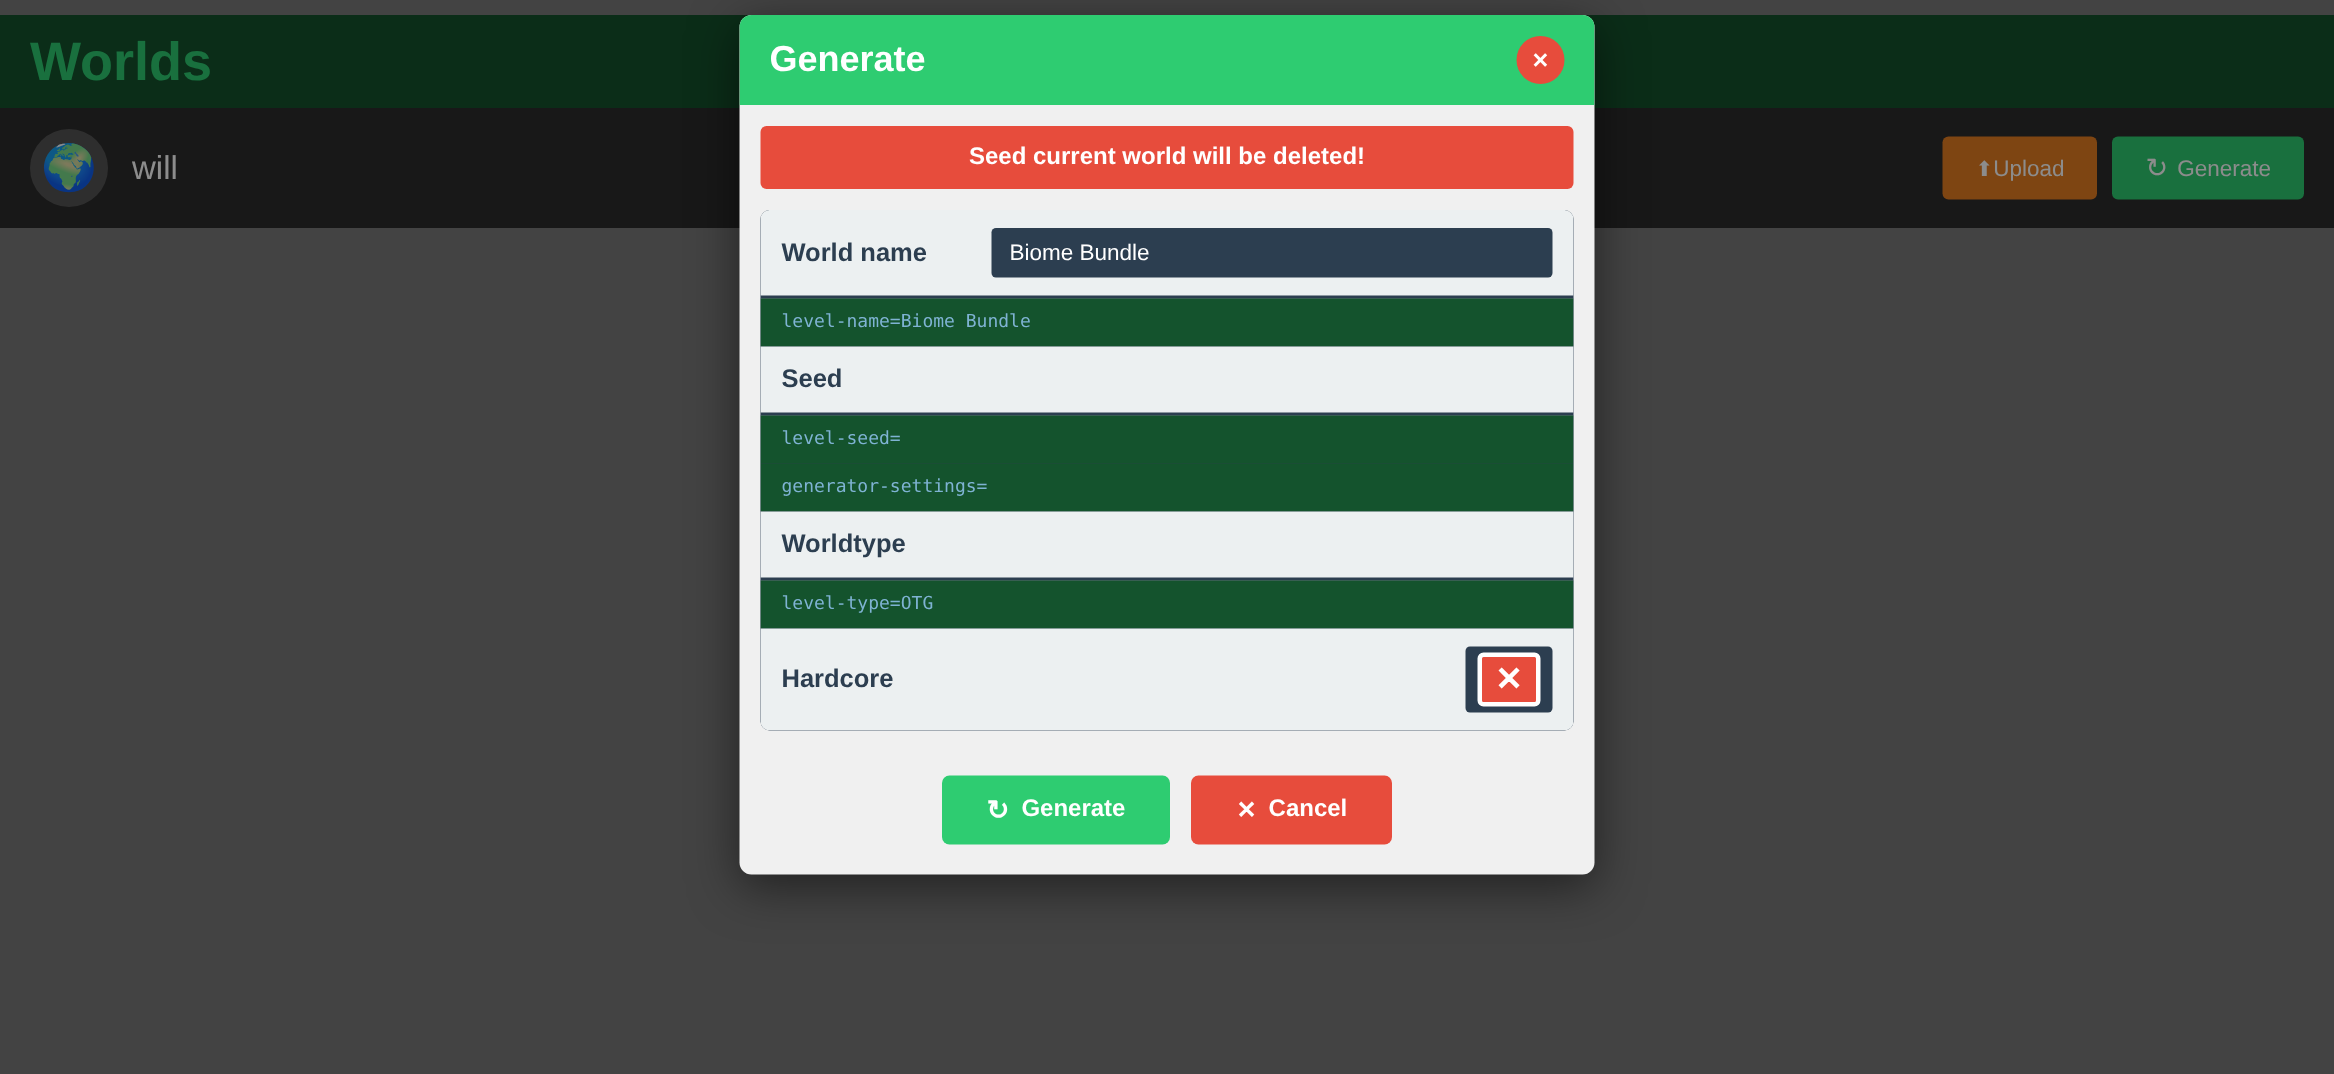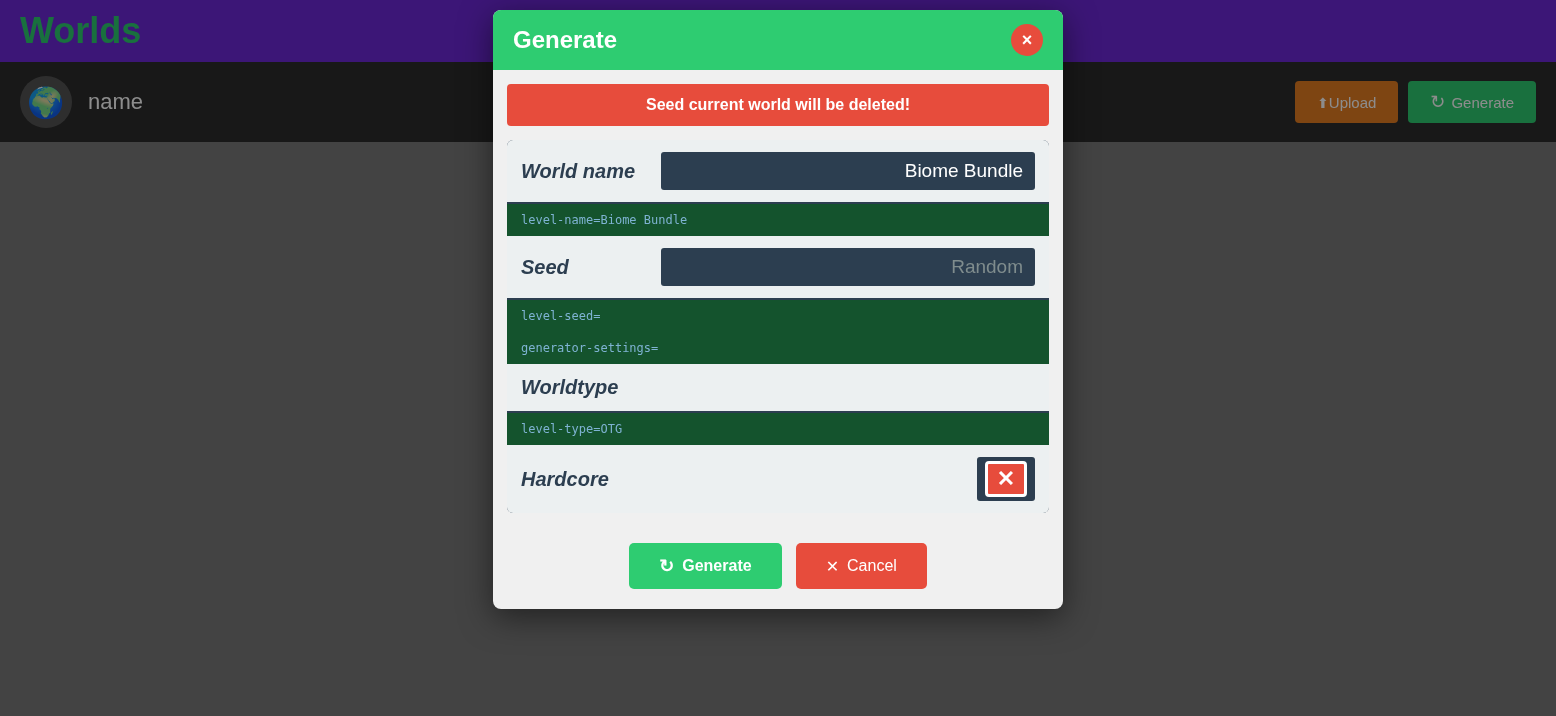--- a/index.html
+++ b/index.html
@@ -7,23 +7,24 @@
       width: 1556px;
       height: 716px;
       background: #7a7a7a;
       font-family: 'Segoe UI', Arial, sans-serif;
       overflow: hidden;
       position: relative;
     }
 
     
     .page-header {
-      background: #6d28d9;
+      background: #14532d;
       padding: 10px 20px;
       display: flex;
+      margin-top: 10px;
     }
     .page-title {
       color: #2ecc71;
       font-size: 36px;
       font-weight: bold;
     }
 
     
     .world-row {
       background: #2d2d2d;
@@ -163,36 +164,34 @@
       background: #14532d;
     }
     .form-hint {
       color: #7fb3d3;
       font-family: monospace;
       font-size: 12px;
     }
 
     .field-label {
       color: #2c3e50;
-      font-size: 20px;
+      font-size: 17px;
       font-weight: 600;
       min-width: 130px;
       flex: 0 0 130px;
-      font-style: italic;
     }
     .field-input {
       flex: 1;
       background: #2c3e50;
       border: none;
       border-radius: 3px;
       padding: 8px 12px;
       color: #fff;
-      font-size: 19px;
+      font-size: 15px;
       outline: none;
-      text-align: right;
     }
     .field-input::placeholder {
       color: #7f8c8d;
     }
 
     
     .hardcore-check {
       flex: 1;
       display: flex;
       align-items: center;
@@ -245,38 +244,38 @@
       background: #e74c3c;
       color: #fff;
       border: none;
       padding: 12px 30px;
       font-size: 16px;
       border-radius: 5px;
       cursor: pointer;
       display: flex;
       align-items: center;
       gap: 8px;
-      font-weight: 400;
+      font-weight: 700;
       text-align: right;
     }
 
     .refresh-icon::before { content: '↻'; font-size: 18px; }
     .x-icon::before { content: '✕'; font-size: 16px; }
     .upload-icon::before { content: '⬆'; font-size: 14px; }
   </style>
 </head>
 <body>
 
 <div class="page-header">
   <span class="page-title">Worlds</span>
 </div>
 
 <div class="world-row">
   <div class="world-globe-icon">🌍</div>
-  <span class="world-name">name</span>
+  <span class="world-name">will</span>
   <div class="world-actions">
     <button class="btn-upload">
       <span class="upload-icon"></span>
       <span>Upload</span>
     </button>
     <button class="btn-generate-main">
       <span class="refresh-icon"></span>
       <span>Generate</span>
     </button>
   </div>
@@ -299,21 +298,20 @@
       <div class="form-row">
         <span class="field-label">World name</span>
         <input class="field-input" type="text" value="Biome Bundle" style="">
       </div>
       <div class="form-row-inner">
         <span class="form-hint">level-name=Biome Bundle</span>
       </div>
 
       <div class="form-row">
         <span class="field-label">Seed</span>
-        <input class="field-input" type="text" placeholder="Random" style="">
       </div>
       <div class="form-row-inner">
         <span class="form-hint">level-seed=</span>
       </div>
 
       <div class="form-row-inner">
         <span class="form-hint">generator-settings=</span>
       </div>
 
       <div class="form-row">

